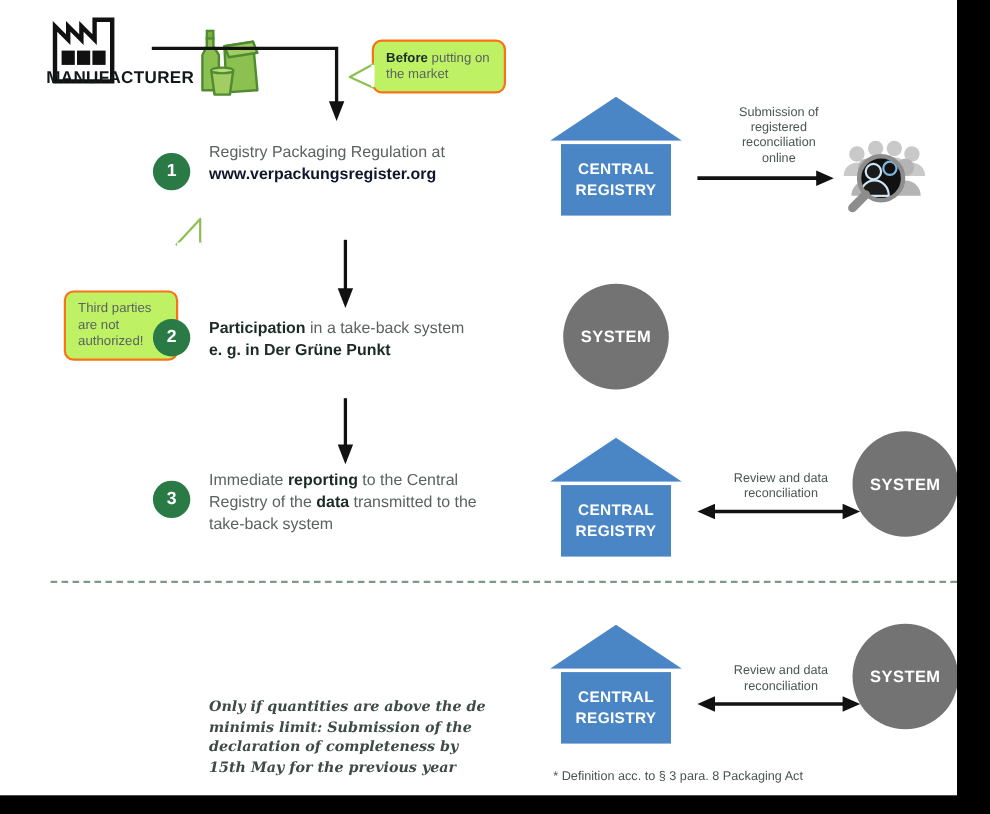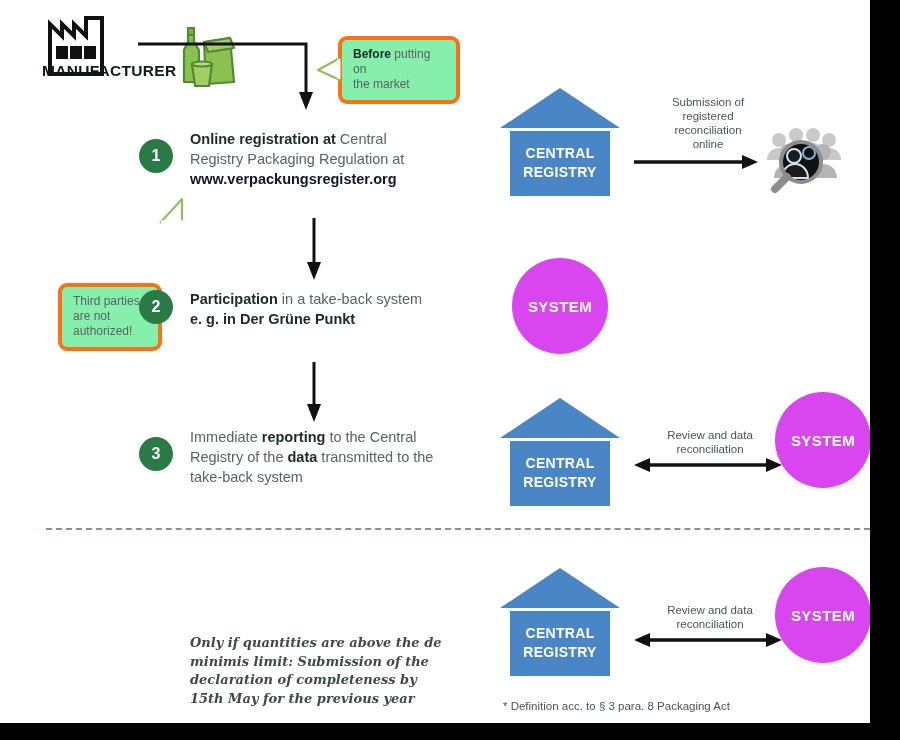--- a/index.html
+++ b/index.html
@@ -13,31 +13,31 @@
   .italic-note{font-size:13px;line-height:18.5px;color:#3d4a46;font-style:italic;font-weight:700;
                font-family:"DejaVu Serif",serif;}
   .small-label{font-size:11.5px;line-height:14px;color:#4a5653;text-align:center;}
   .bubble-text{font-size:12px;line-height:15px;color:#5b6260;}
   .bubble-text b{color:#1c2b27;font-weight:700;}
   .footnote{font-size:11.5px;color:#4a5653;}
   .mfr-label{font-size:15.5px;font-weight:700;letter-spacing:.3px;color:#13181a;}
   
   .step-circle{width:34px;height:34px;border-radius:50%;background:#2a7a46;color:#fff;
                font-size:16px;font-weight:700;display:flex;align-items:center;justify-content:center;}
-  .sys-circle{width:96px;height:96px;border-radius:50%;background:#d946ef;color:#fff;
+  .sys-circle{width:96px;height:96px;border-radius:50%;background:#737373;color:#fff;
               font-size:15px;font-weight:700;letter-spacing:.4px;
               display:flex;align-items:center;justify-content:center;}
   .house{width:120px;}
   .house .roof{width:0;height:0;border-left:60px solid transparent;border-right:60px solid transparent;
                border-bottom:40px solid #4a86c5;}
   .house .gap{height:3px;background:#fff;}
   .house .body{background:#4a86c5;color:#fff;width:100px;margin:0 auto;
                font-size:14px;font-weight:700;line-height:19px;letter-spacing:.3px;
                text-align:center;padding:13px 0 14px 0;}
-  .bubble{border:4px solid #f97316;border-radius:9px;background:#86efac;padding:7px 10px 8px 11px;
+  .bubble{border:2px solid #f97316;border-radius:9px;background:#bef264;padding:7px 10px 8px 11px;
           position:relative;box-sizing:border-box;}
   .dashed{border-top:2px dashed #7e9a85;}
   svg{display:block;overflow:visible;}
 </style>
 </head>
 <body>
 
 <div id="canvas">
 
   <div class="abs" style="left:46px;top:18px;">
@@ -94,21 +94,20 @@
     <svg width="32" height="28" viewBox="0 0 32 28">
       <path d="M2 26 L24 2 L24 26" fill="#fff" stroke="#8cc152" stroke-width="2" stroke-linejoin="round"></path>
       <path d="M3 25 L25 25" stroke="#fff" stroke-width="3"></path>
     </svg>
   </div>
 
   <div class="abs step-circle" style="left:139px;top:139px;">
     <span>1</span>
   </div>
   <div class="abs step-text" style="left:190px;top:129px;width:270px;">
-    <span><b>Online registration at</b><span> Central</span></span>
     <div>Registry Packaging Regulation at</div>
     <div class="link">www.verpackungsregister.org</div>
   </div>
 
   <div class="abs house" style="left:500px;top:88px;">
     <div class="roof"></div>
     <div class="gap"></div>
     <div class="body">
       <div>CENTRAL</div>
       <div>REGISTRY</div>

